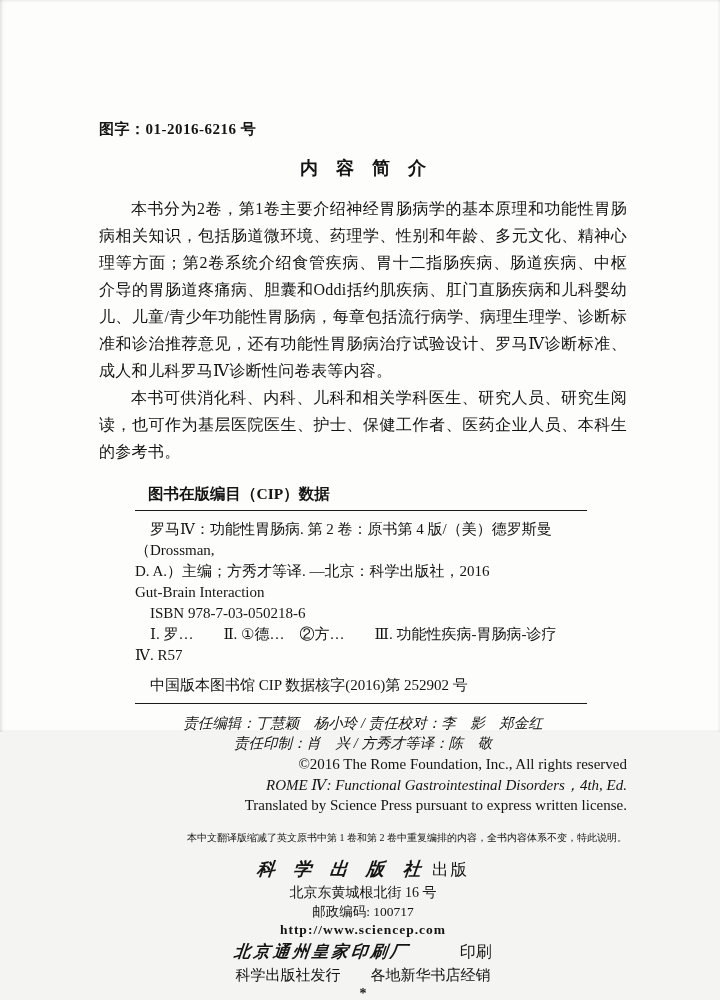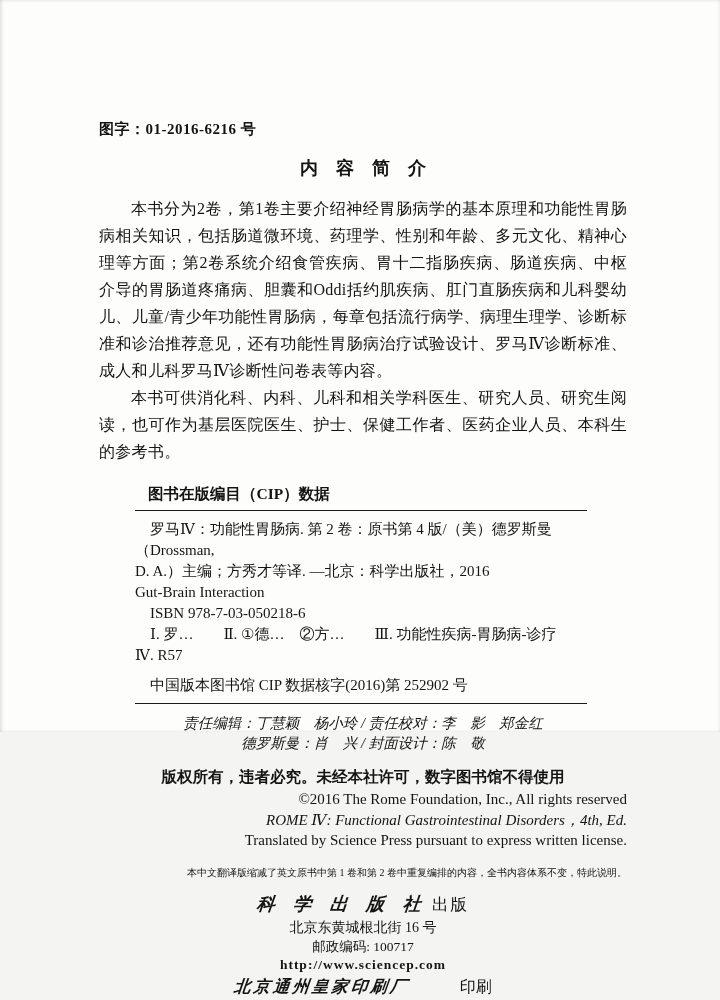--- a/index.html
+++ b/index.html
@@ -143,24 +143,23 @@
         <div class="cip-line ind">ISBN  978-7-03-050218-6</div>
         <div class="cip-line ind">Ⅰ. 罗…　　Ⅱ. ①德…　②方…　　Ⅲ. 功能性疾病-胃肠病-诊疗</div>
         <div class="cip-line">Ⅳ. R57</div>
         <div class="cip-line ind record">中国版本图书馆 CIP 数据核字(2016)第 252902 号</div>
       </div>
       <hr class="rule bottom">
     </div>
 
     <div class="staff">
       <div>责任编辑：丁慧颖　杨小玲 / 责任校对：李　影　郑金红</div>
-      <div>德罗斯曼：肖　兴 / 封面设计：陈　敬</div>
+      <div>责任印制：肖　兴 / 方秀才等译：陈　敬</div>
     </div>
 
-    <div class="notice">版权所有，违者必究。未经本社许可，数字图书馆不得使用</div>
     <div class="cr-line">©2016 The Rome Foundation, Inc., All rights reserved</div>
     <div class="cr-line italic">ROME Ⅳ:  Functional Gastrointestinal Disorders，4th, Ed.</div>
     <div class="cr-line">Translated by Science Press pursuant to express written license.</div>
     <div class="cr-note">本中文翻译版缩减了英文原书中第 1 卷和第 2 卷中重复编排的内容，全书内容体系不变，特此说明。</div>
 
     <div class="pub-block">
       <div>
         <span class="calligraphy pub-name">科 学 出 版 社</span>
         <span class="pub-suffix">出版</span>
       </div>

